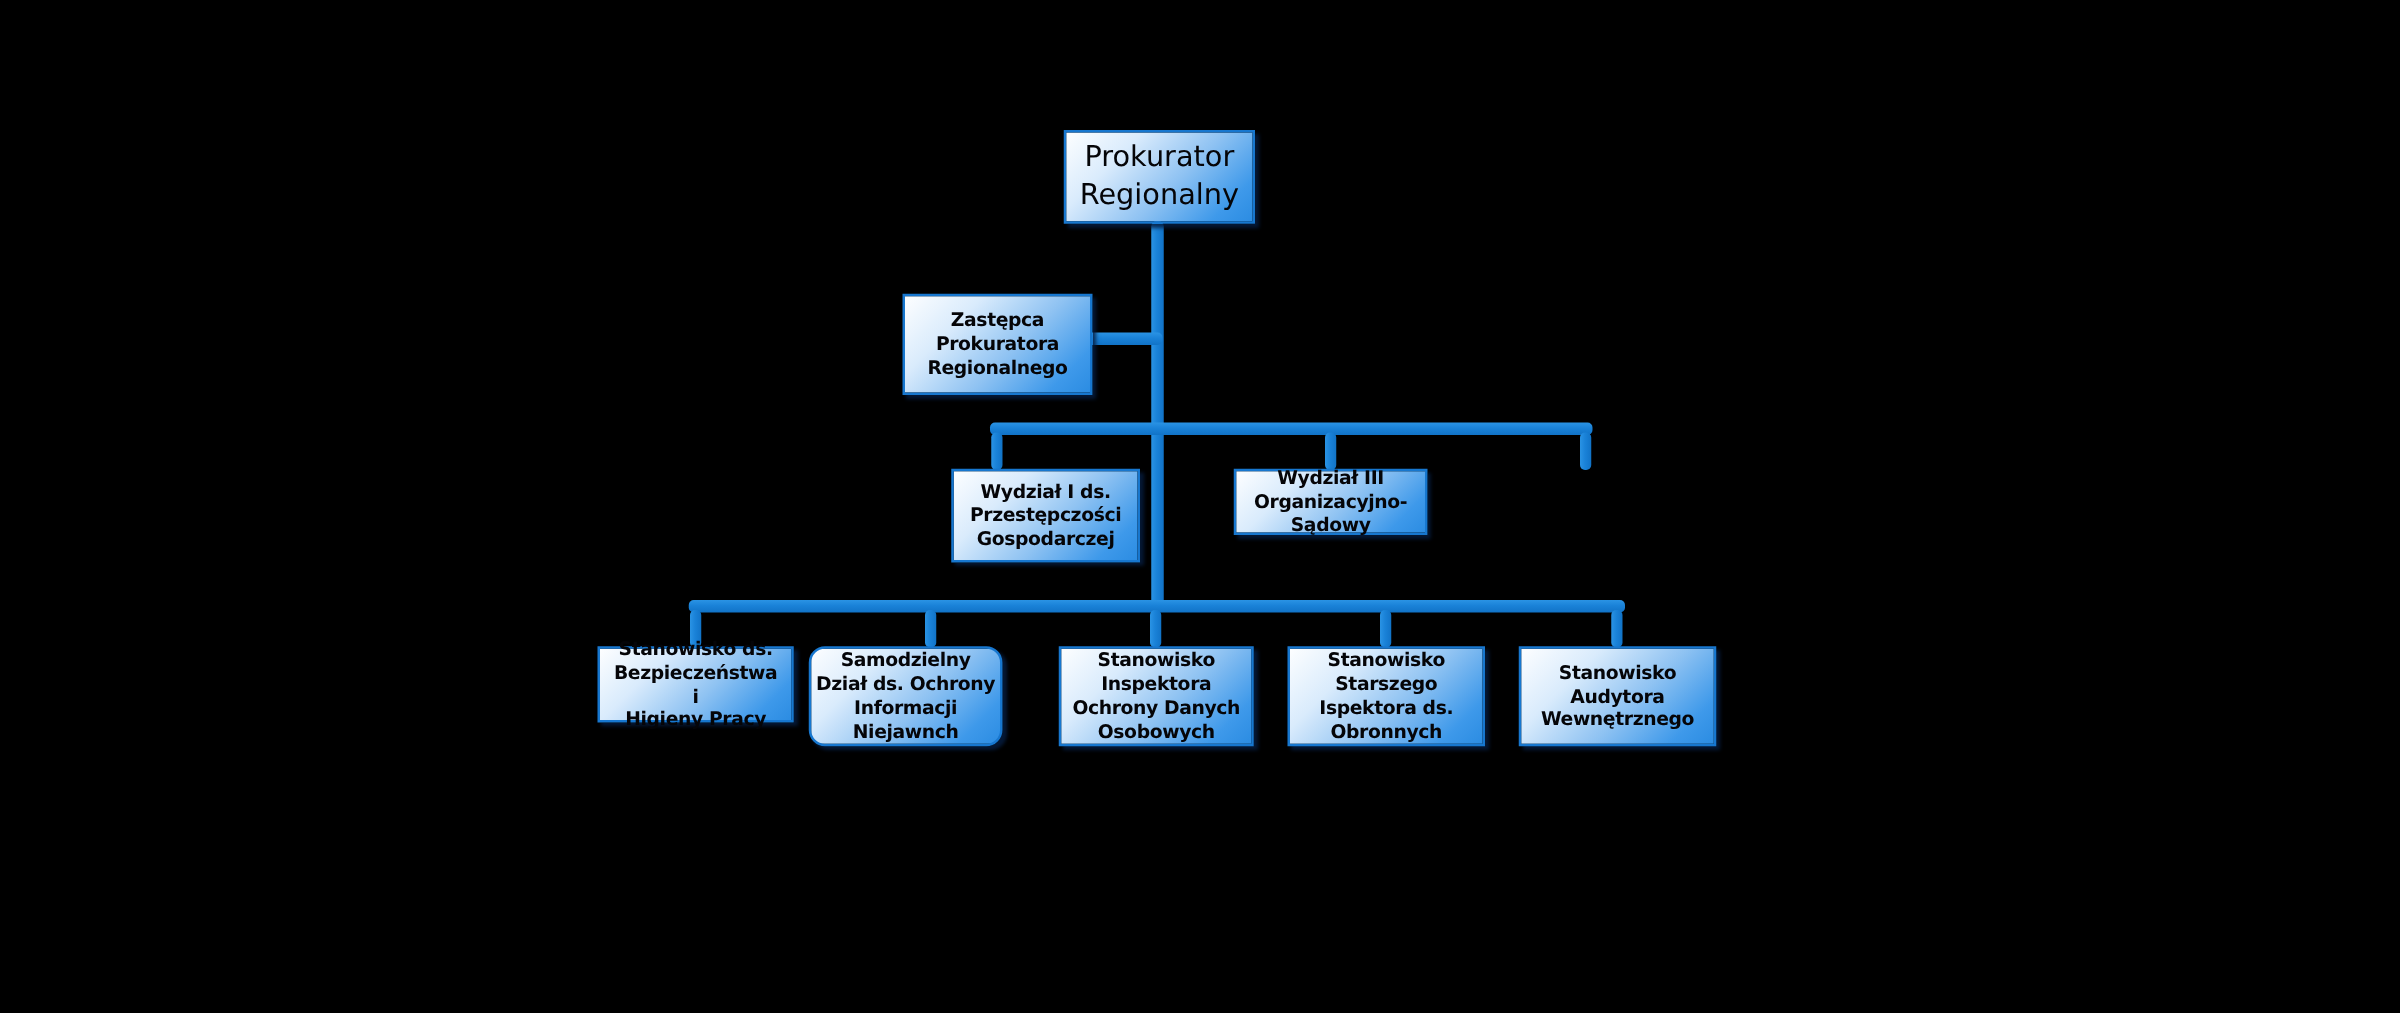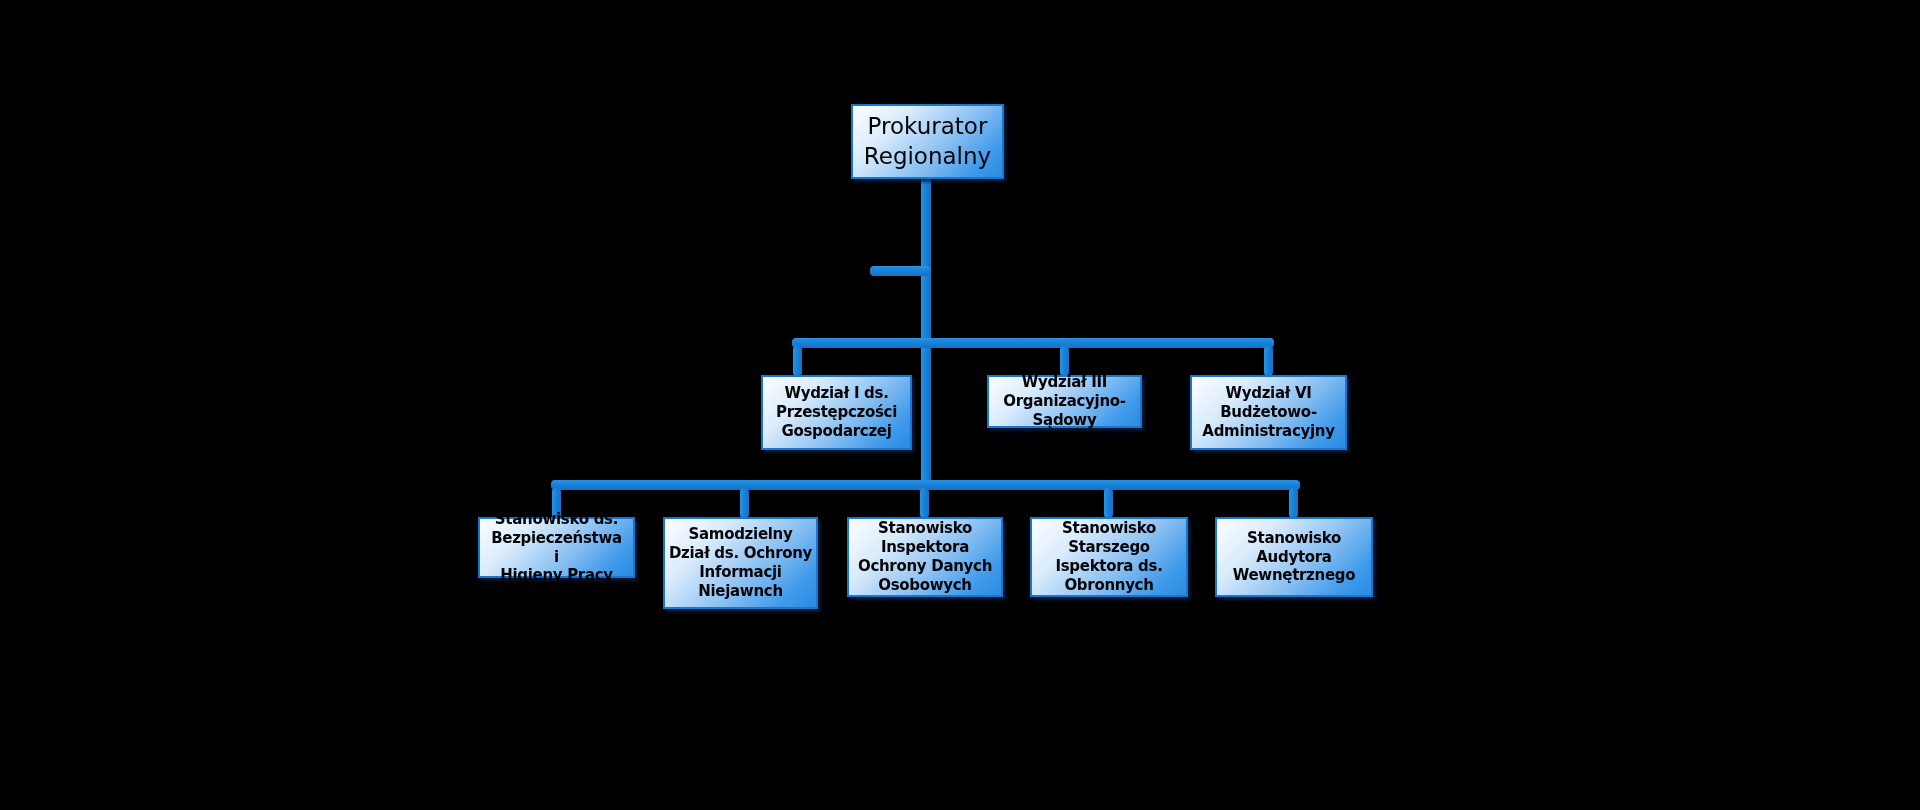--- a/index.html
+++ b/index.html
@@ -73,44 +73,44 @@
   <div class="conn vert" style="left:740px; top:488px; width:9px; height:30px;"></div>
   <div class="conn vert" style="left:920px; top:488px; width:9px; height:30px;"></div>
   <div class="conn vert" style="left:1104px; top:488px; width:9px; height:30px;"></div>
   <div class="conn vert" style="left:1289px; top:488px; width:9px; height:30px;"></div>
 
   <div class="node root" style="left:851px; top:104px; width:153px; height:75px;">
     <span class="label">Prokurator
 Regionalny</span>
   </div>
 
+  <div class="node" style="left:722px; top:235px; width:152px; height:81px;">
+    <span class="label">Zastępca
+Prokuratora
+Regionalnego</span>
+  </div>
 
   <div class="node" style="left:761px; top:375px; width:151px; height:75px;">
     <span class="label">Wydział I ds.
 Przestępczości
 Gospodarczej</span>
   </div>
   <div class="node" style="left:987px; top:375px; width:155px; height:53px;">
     <span class="label">Wydział III
 Organizacyjno-
 Sądowy</span>
   </div>
-  <div class="node" style="left:1190px; top:375px; width:157px; height:75px;">
-    <span class="label">Wydział VI
-Budżetowo-
-Administracyjny</span>
-  </div>
 
   <div class="node" style="left:478px; top:517px; width:157px; height:61px;">
     <span class="label">Stanowisko ds.
 Bezpieczeństwa
 i
 Higieny Pracy</span>
   </div>
-  <div class="node" style="left:663px; top:517px; width:155px; height:92px;">
+  <div class="node" style="left:647px; top:517px; width:155px; height:80px;border-radius:13px;">
     <span class="label">Samodzielny
 Dział ds. Ochrony
 Informacji
 Niejawnch</span>
   </div>
   <div class="node" style="left:847px; top:517px; width:156px; height:80px;">
     <span class="label">Stanowisko
 Inspektora
 Ochrony Danych
 Osobowych</span>

